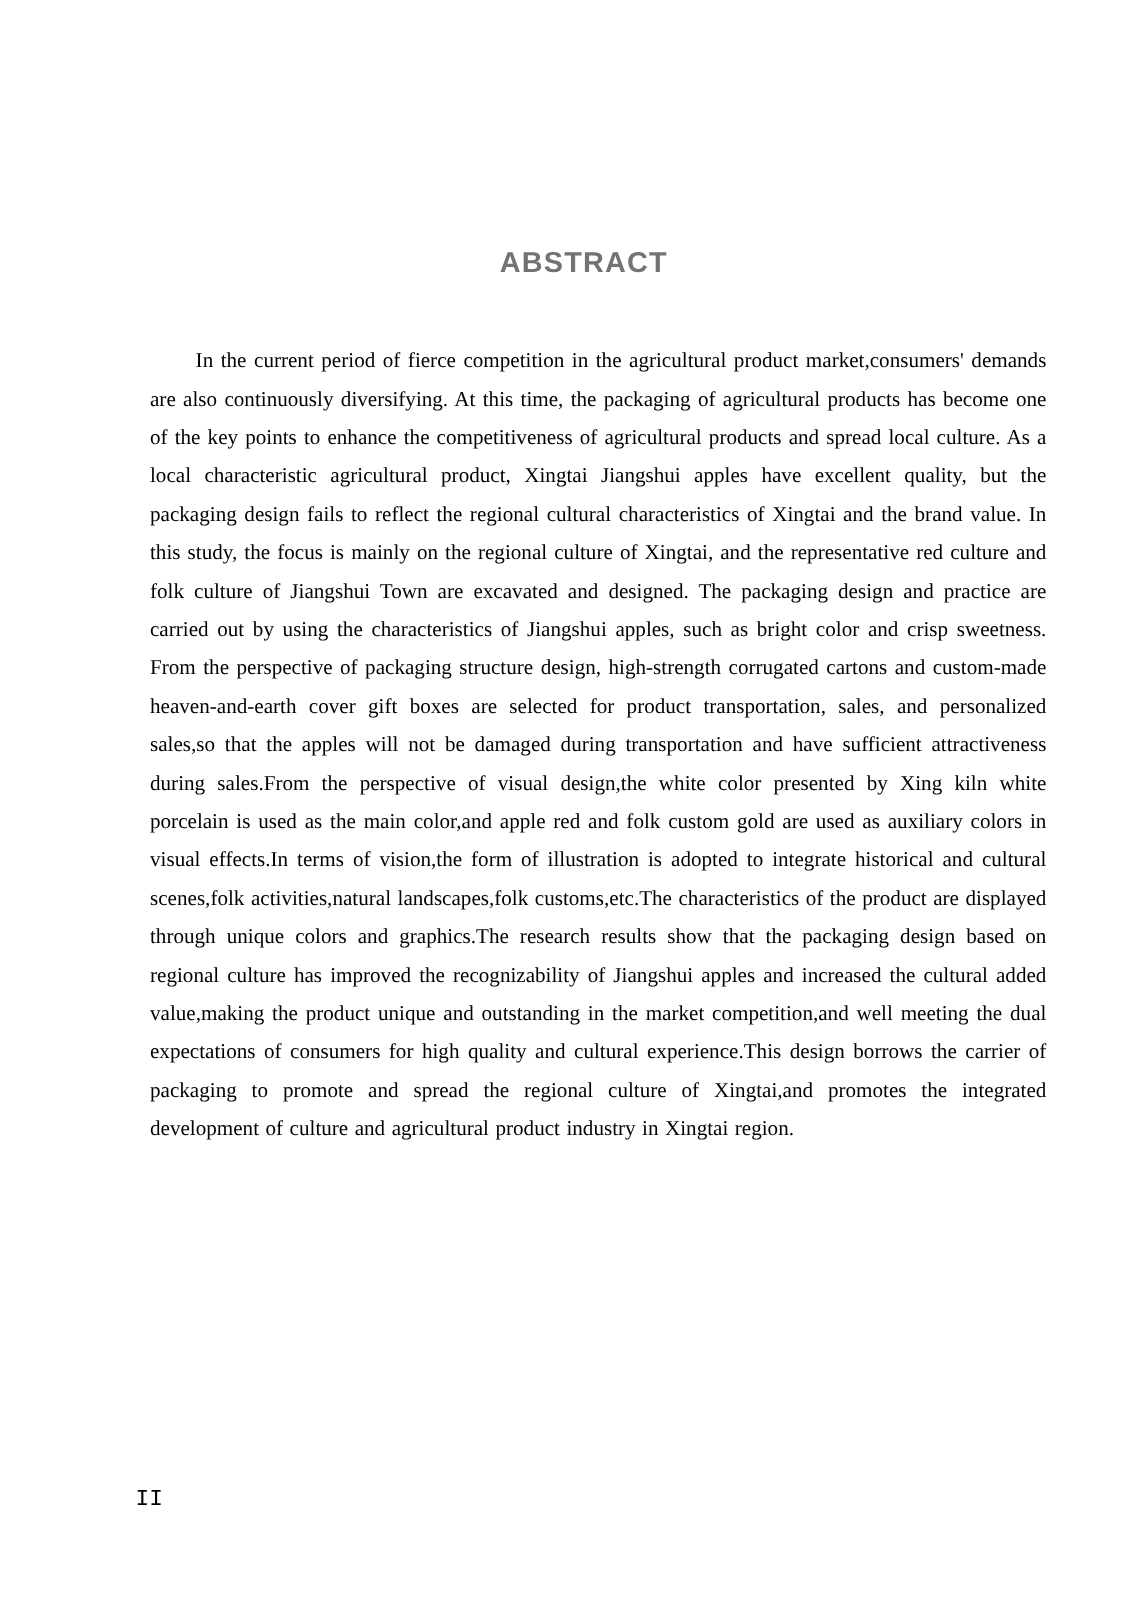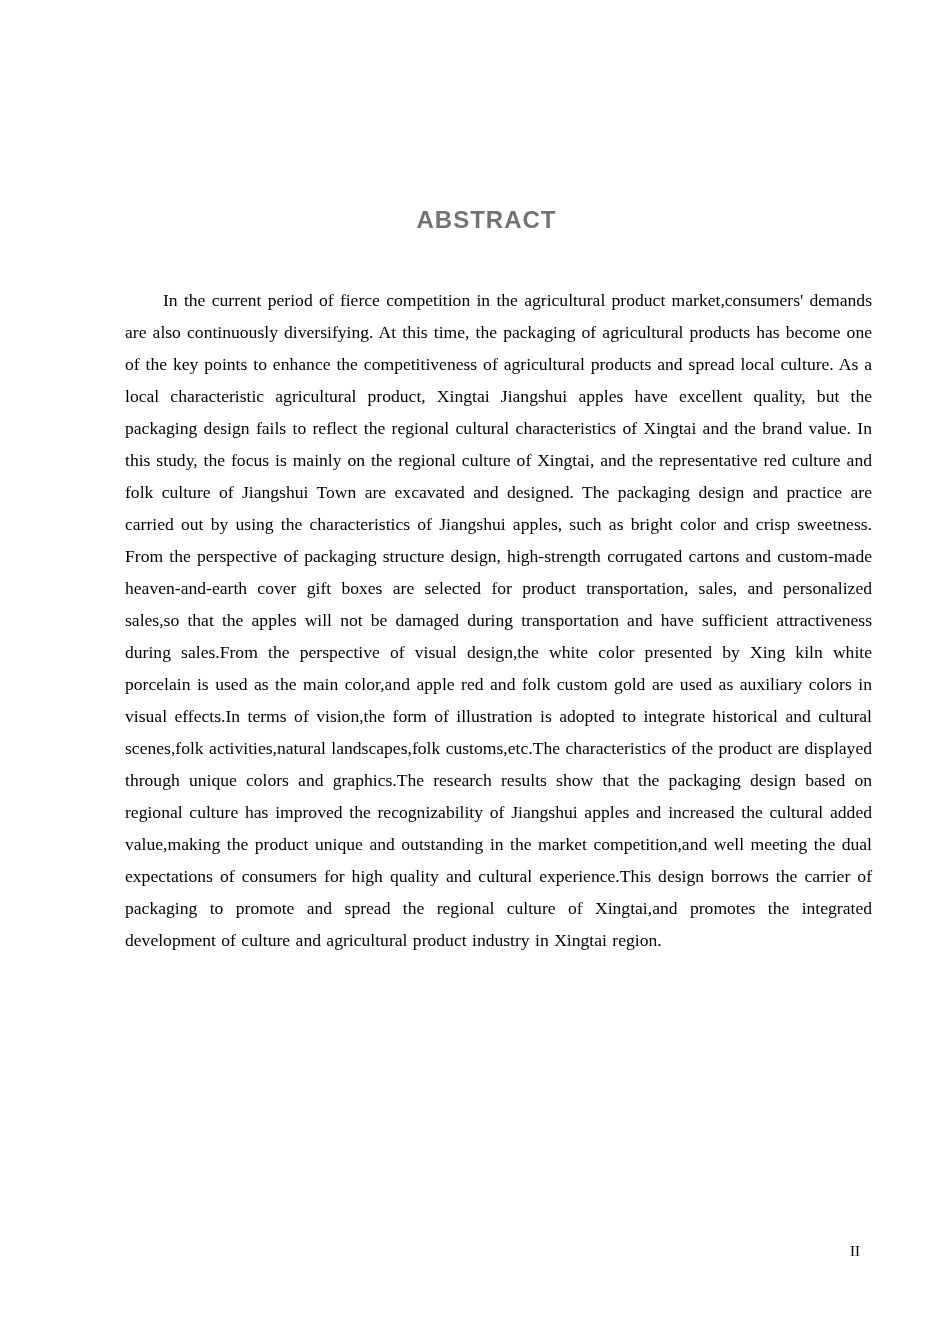--- a/index.html
+++ b/index.html
@@ -52,23 +52,23 @@
     text-indent: 38px;
   }
   .kw-label {
     font-weight: bold;
   }
   .page-number {
     position: absolute;
     bottom: 84px;
     left: 113px;
     width: 747px;
-    text-align: right;
-    font-size: 15px;
-    font-family: Liberation Serif, serif;
+    text-align: left;
+    font-size: 19px;
+    font-family: Liberation Mono, monospace;
   }
 </style>
 </head>
 <body>
 
 <div class="page">
 
   <h1 class="doc-title">ABSTRACT</h1>
 
   <div class="content">

